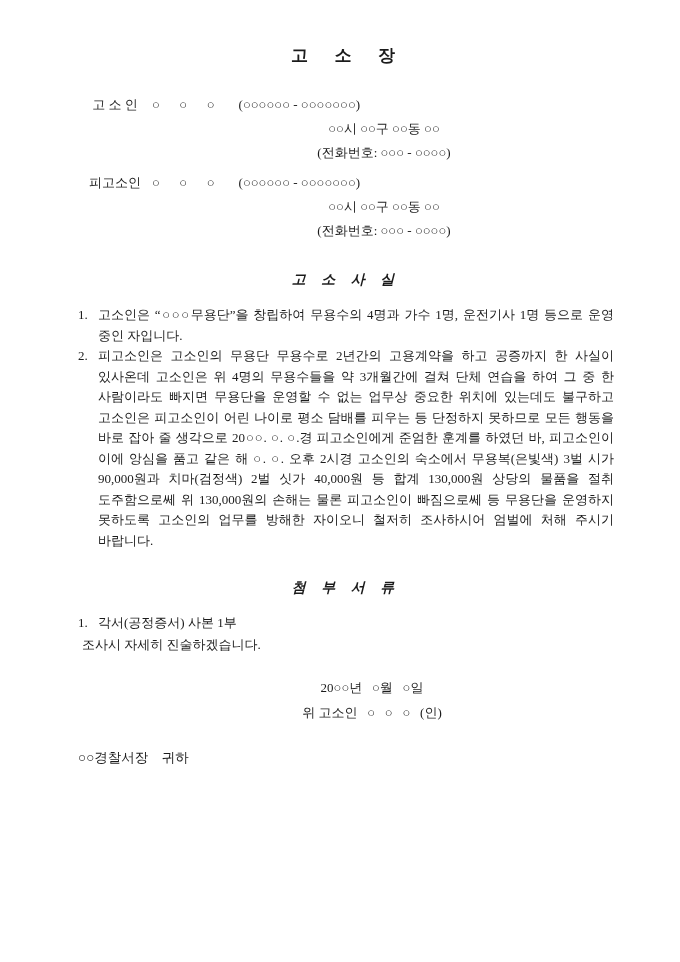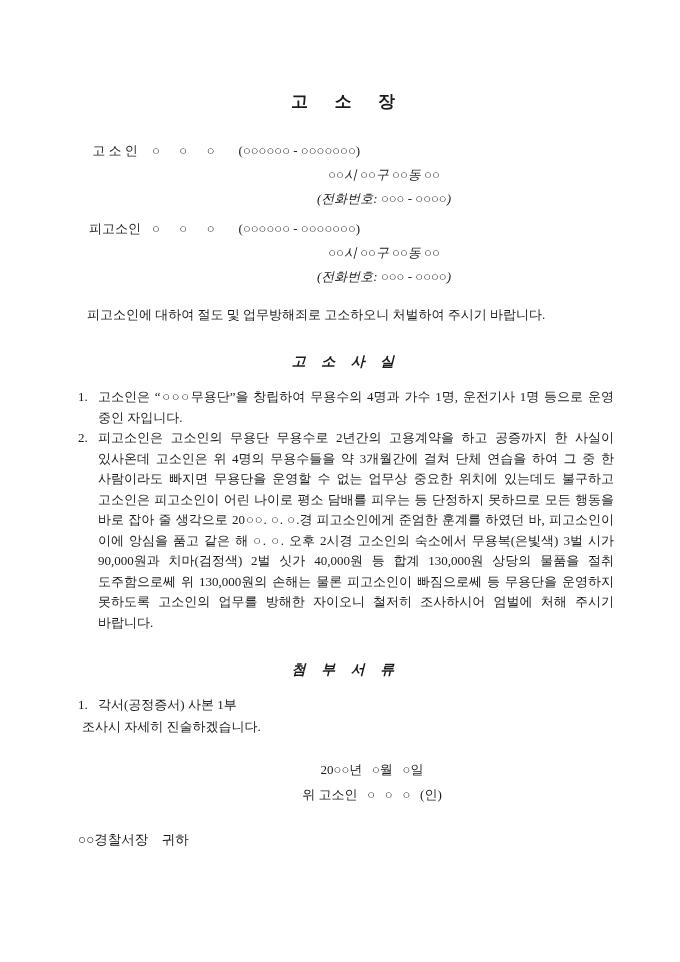--- a/index.html
+++ b/index.html
@@ -8,21 +8,21 @@
     background: #ffffff;
   }
   .page {
     position: relative;
     width: 680px;
     height: 884px;
     background: #ffffff;
     color: #1b1b1b;
     font-family: "Liberation Serif", "DejaVu Serif", serif;
     box-sizing: border-box;
-    padding: 90px 66px 0 78px;
+    padding: 44px 66px 0 78px;
     overflow: hidden;
   }
   .doc-title {
     margin: 0 0 26px 0;
     text-align: center;
     font-size: 17px;
     font-weight: bold;
     letter-spacing: 6px;
     white-space: pre;
   }
@@ -36,21 +36,20 @@
   .party-label {
     flex: none;
     width: 74px;
     white-space: pre;
   }
   .party-name { white-space: pre; }
   .party-id { margin-left: 24px; white-space: pre; }
   .party-line2, .party-line3 {
     margin-left: 76px;
     white-space: pre;
-    font-style: italic;
   }
   .intro {
     margin: 16px 0 0 0;
     font-size: 13px;
     line-height: 20px;
     text-indent: 9px;
     word-break: keep-all;
   }
   .section-heading {
     margin: 28px 0 16px 0;
@@ -125,21 +124,20 @@
   <div class="party">
     <div class="party-row1">
       <span class="party-label">피고소인</span>
       <span class="party-name">○      ○      ○</span>
       <span class="party-id">(○○○○○○ - ○○○○○○○)</span>
     </div>
     <div class="party-line2">○○시 ○○구 ○○동 ○○</div>
     <div class="party-line3">(전화번호: ○○○ - ○○○○)</div>
   </div>
 
-  <p class="intro">피고소인에 대하여 절도 및 업무방해죄로 고소하오니 처벌하여 주시기 바랍니다.</p>
 
   <h2 class="section-heading">고 소 사 실</h2>
 
   <div class="items">
     <div class="item">
       <span class="item-no">1.</span>
       <span class="item-text">고소인은 “○○○무용단”을 창립하여 무용수의 4명과 가수 1명, 운전기사 1명 등으로 운영 중인 자입니다.</span>
     </div>
     <div class="item">
       <span class="item-no">2.</span>

